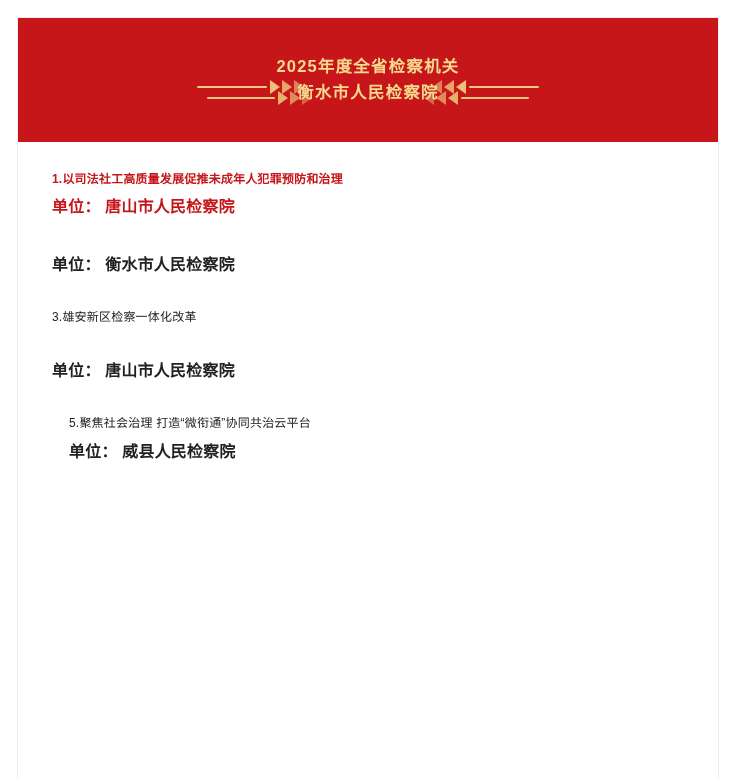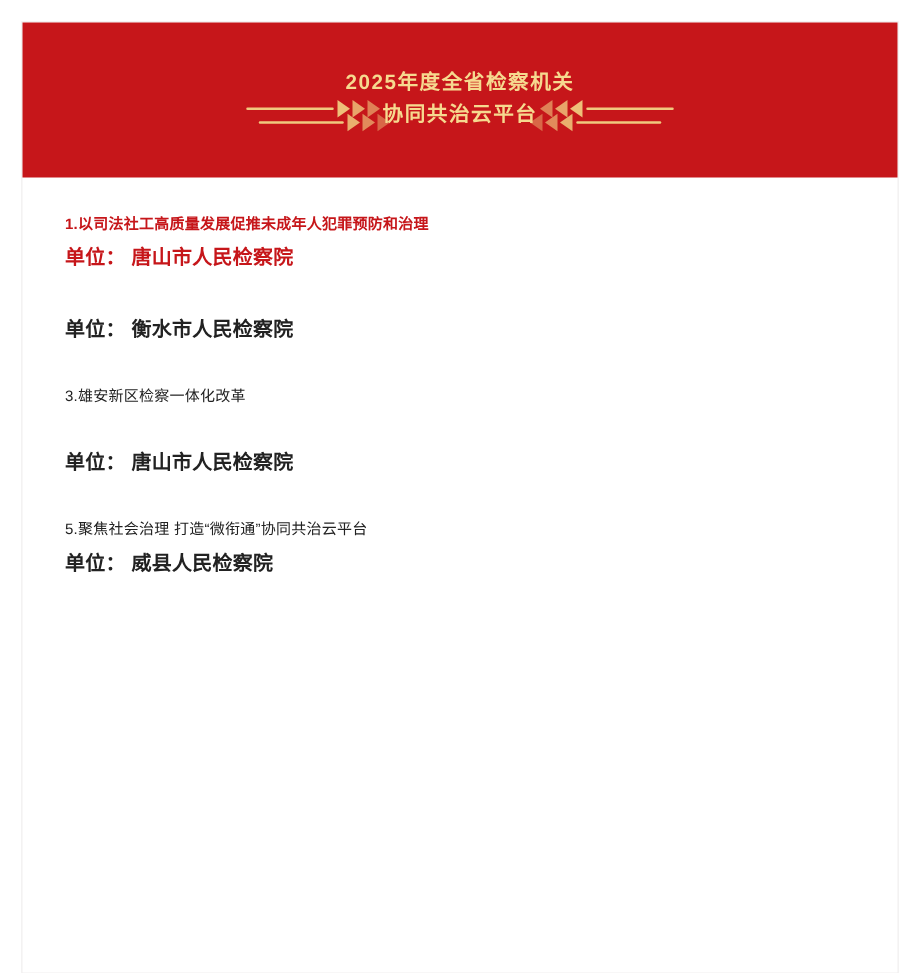--- a/index.html
+++ b/index.html
@@ -72,21 +72,21 @@
   .ornament.right { right: 178px; }
   .ornament svg { display: block; }
   
   .content {
     padding: 26px 34px 30px 34px;
     box-sizing: border-box;
   }
   .entry {
     margin-bottom: 26px;
   }
-  .entry:last-child { margin-bottom: 0; }
+  .entry:last-child { margin-bottom: 0; margin-left: 17px; }
   .entry-title {
     font-size: 12px;
     line-height: 1.95;
     color: #222222;
     font-weight: normal;
     letter-spacing: 0.2px;
   }
   .entry-unit {
     font-size: 16px;
     line-height: 1.95;
@@ -137,21 +137,21 @@
             <path d="M38 15 l-10 7 10 7 z" opacity="0.85"></path>
             <path d="M26 15 l-10 7 10 7 z" opacity="0.65"></path>
             <path d="M14 15 l-10 7 10 7 z" opacity="0.45"></path>
           </g>
         </svg>
       </div>
 
       <div class="header-inner">
         <div class="title-block">
           <span>2025年度全省检察机关</span>
-          <span class="title-line2">协同共治云平台</span>
+          <span class="title-line2">衡水市人民检察院</span>
         </div>
       </div>
     </div>
 
     <div class="content">
 
       <div class="entry highlight">
         <div class="entry-title">1.以司法社工高质量发展促推未成年人犯罪预防和治理</div>
         <div class="entry-unit">单位： 唐山市人民检察院</div>
       </div>

